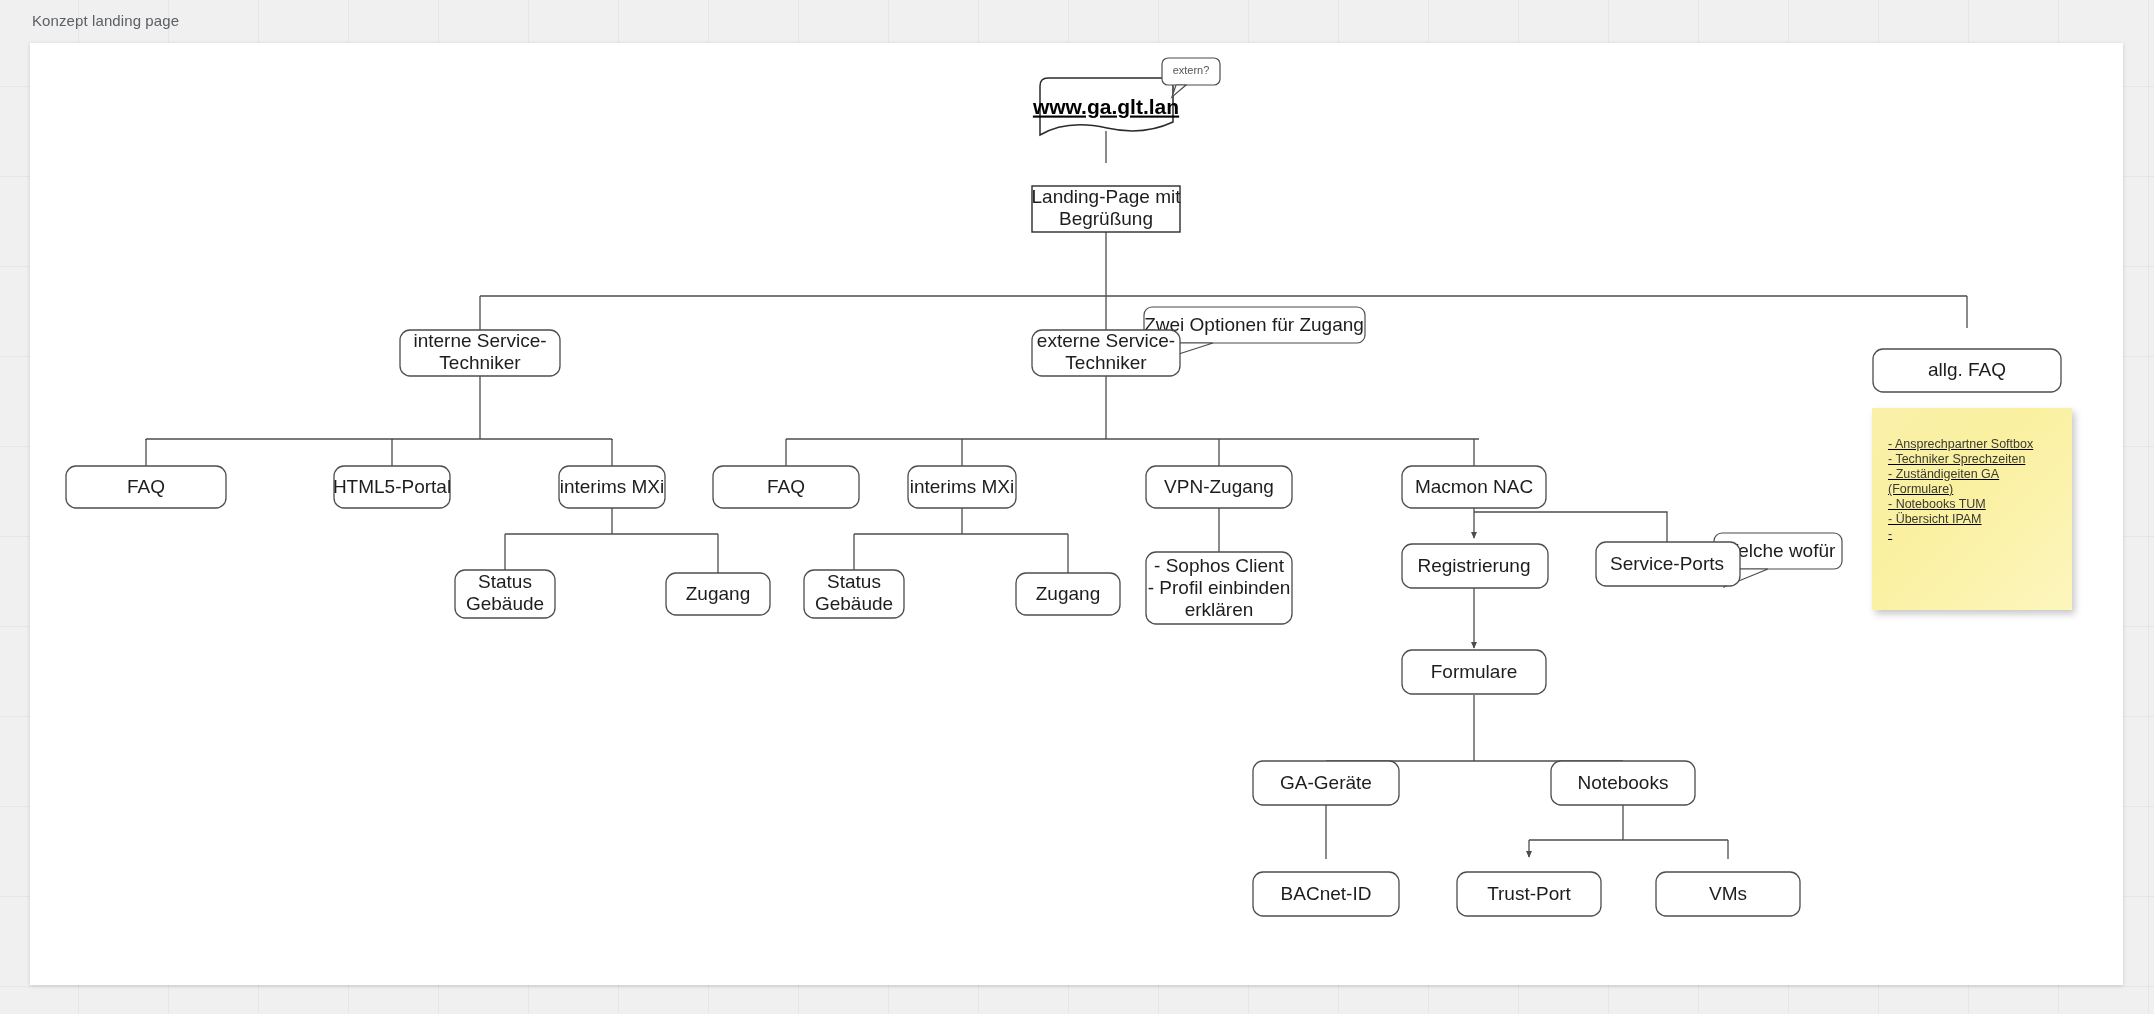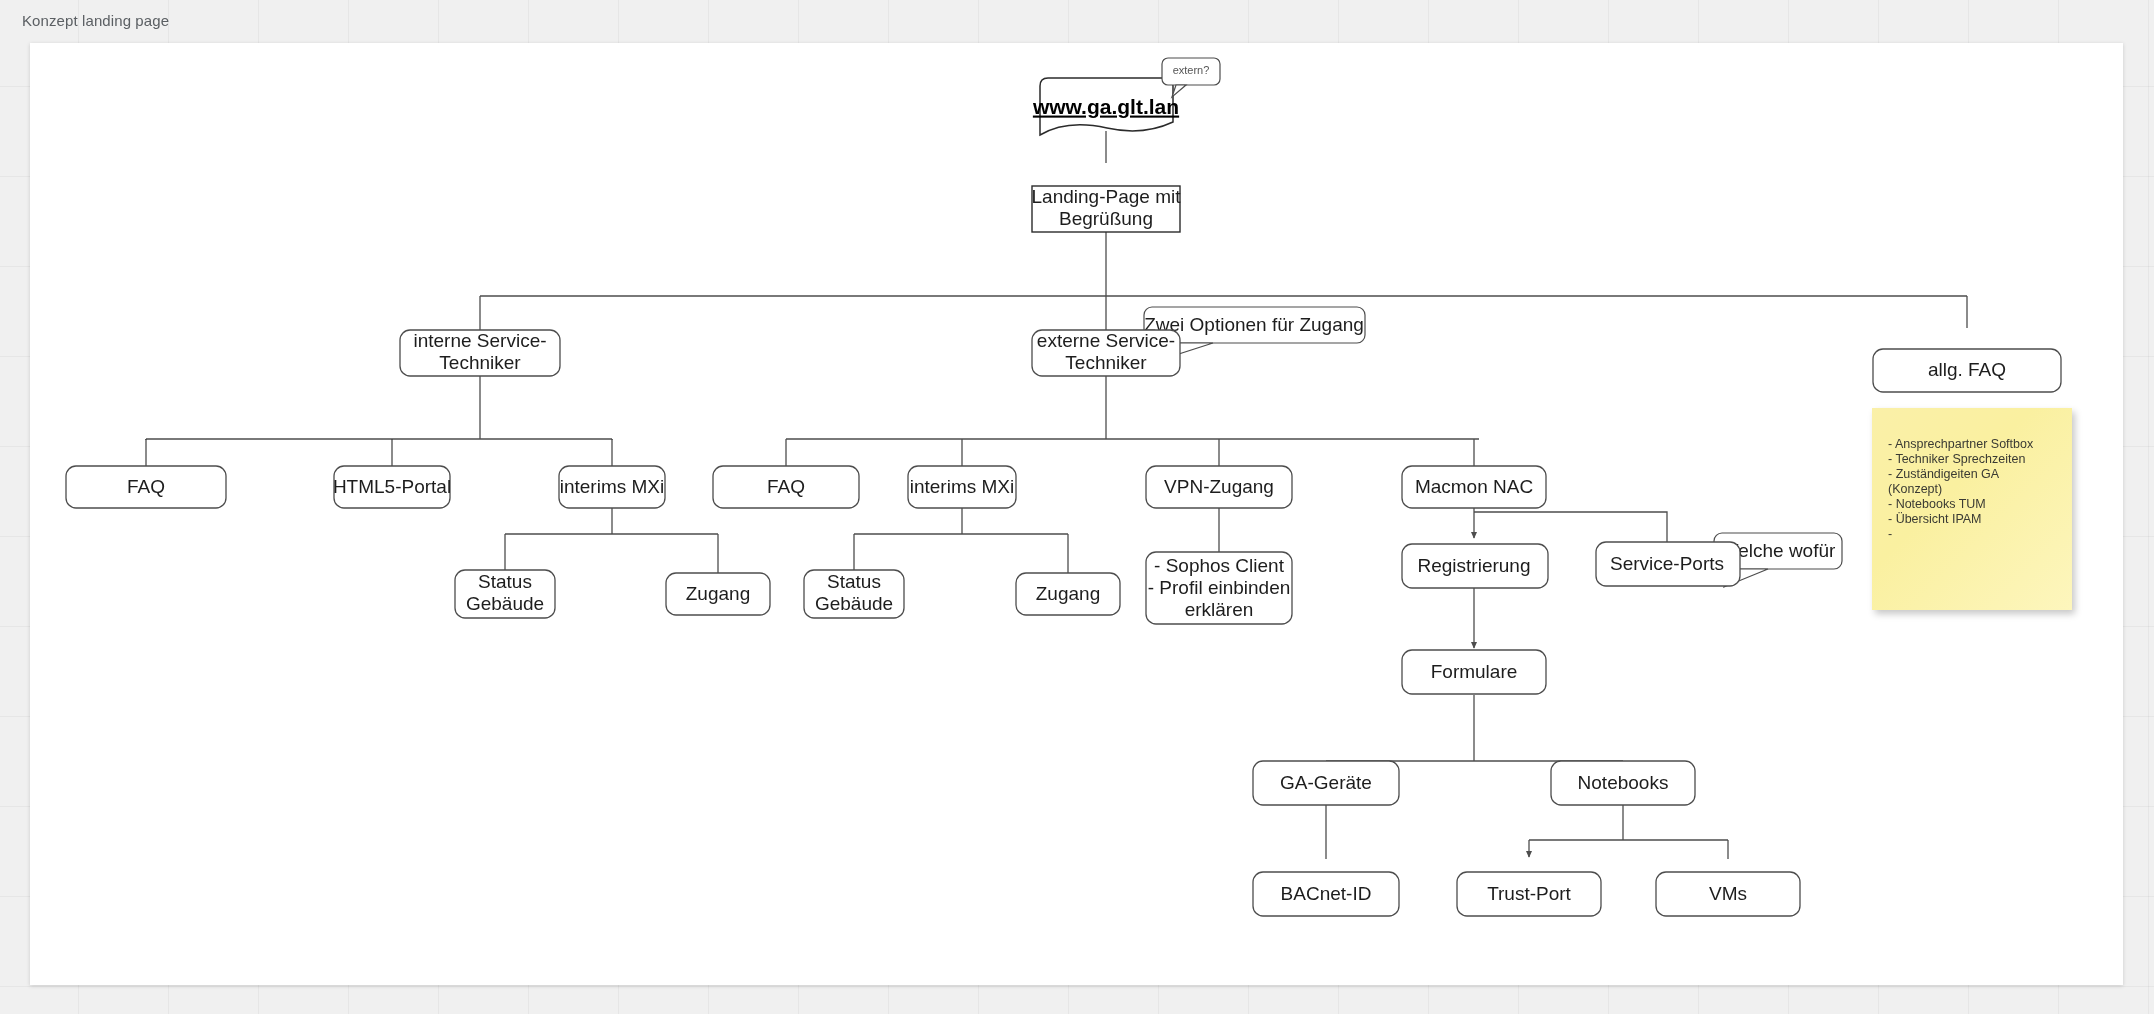--- a/index.html
+++ b/index.html
@@ -13,21 +13,21 @@
   #app-background{
     position:absolute;inset:0;
     background-color:#f0f0f0;
     background-image:
       linear-gradient(to right, rgba(0,0,0,0.045) 1px, transparent 1px),
       linear-gradient(to bottom, rgba(0,0,0,0.045) 1px, transparent 1px);
     background-size:90px 90px;
     background-position:-12px -4px;
   }
   #doc-title{
-    position:absolute;left:22px;top:12px;
+    position:absolute;left:32px;top:12px;
     font-size:15px;color:#5b5f63;letter-spacing:.1px;
     white-space:nowrap;
   }
   #page-sheet{
     position:absolute;left:30px;top:43px;width:2093px;height:942px;
     background:#ffffff;
     box-shadow:0 1px 4px rgba(0,0,0,0.16);
   }
   #diagram-canvas{position:absolute;left:0;top:0;width:2154px;height:1014px;}
   svg{display:block;overflow:visible;}
@@ -55,20 +55,21 @@
   .url-text{
     font-family:"Liberation Sans", sans-serif;
     font-size:21px;font-weight:bold;fill:#000;
     text-anchor:middle;dominant-baseline:middle;
     text-decoration:underline;
   }
   .sticky{
     position:absolute;
     background:linear-gradient(135deg,#faf0a8 0%,#faf0a0 40%,#fdf6bd 100%);
     box-shadow:3px 4px 7px rgba(0,0,0,0.22);
+    text-decoration:underline;
   }
   .sticky-inner{
     padding:30px 14px 10px 16px;
     font-size:12.5px;line-height:1.08;color:#3a3a33;
   }
   .sticky-line{white-space:nowrap;margin-bottom:1.5px;}
 </style>
 </head>
 <body>
 
@@ -313,18 +314,18 @@
   </g>
 
 </svg>
 </div>
 
 <div class="sticky" id="sticky-note" style="left:1872px;top:408px;width:200px;height:202px;">
   <div class="sticky-inner">
     <div class="sticky-line">- Ansprechpartner Softbox</div>
     <div class="sticky-line">- Techniker Sprechzeiten</div>
     <div class="sticky-line">- Zuständigeiten GA</div>
-    <div class="sticky-line">(Konzept)</div>
+    <div class="sticky-line">(Formulare)</div>
     <div class="sticky-line">- Notebooks TUM</div>
     <div class="sticky-line">- Übersicht IPAM</div>
     <div class="sticky-line">-</div>
   </div>
 </div>
 
 </body></html>

